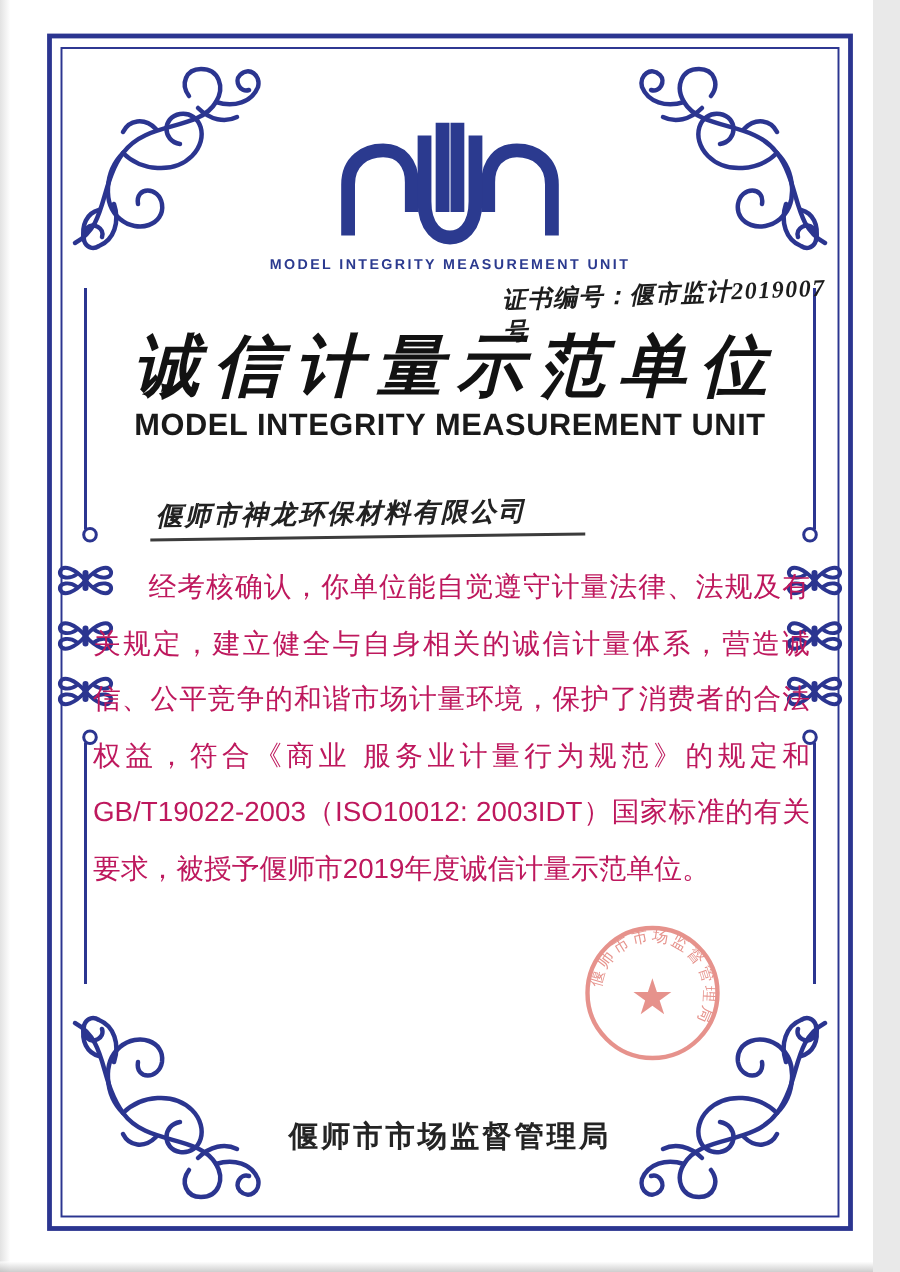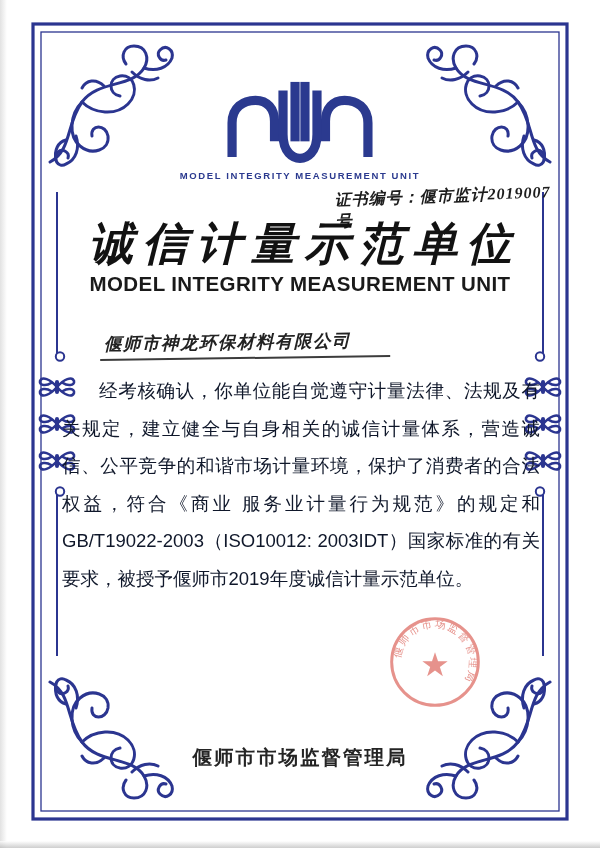--- a/index.html
+++ b/index.html
@@ -1,18 +1,18 @@
 <!DOCTYPE html>
 <html><head>
 <meta charset="utf-8">
 <style>
   html,body{margin:0;padding:0;background:#e9e9e9;}
   .page{
-    position:relative;width:600px;height:848px;background:#ffffff;
-    overflow:hidden;font-family:"Liberation Sans","DejaVu Sans",sans-serif;
+    position:relative;width:552px;height:848px;background:#ffffff;
+    overflow:hidden;font-family:"Liberation Sans","DejaVu Sans",sans-serif;padding-left:30px;
   }
   .edge-left{position:absolute;left:0;top:0;width:7px;height:100%;
     background:linear-gradient(90deg,#cfcfcf,#ffffff);opacity:.6;}
   .edge-bottom{position:absolute;left:0;bottom:0;width:100%;height:7px;
     background:linear-gradient(0deg,#b9b9b9,#ffffff);opacity:.7;}
   .border-svg{position:absolute;left:0;top:0;}
 
   .logo-wrap{position:absolute;top:72px;left:0;width:600px;text-align:center;}
   .logo-caption{margin-top:2px;font-size:9.5px;font-weight:bold;letter-spacing:1.6px;
     color:#2b3a8f;}
@@ -28,21 +28,21 @@
   .title-en{position:absolute;top:272px;left:0;width:600px;text-align:center;
     font-size:20.5px;font-weight:800;color:#1a1a1a;letter-spacing:.4px;}
 
   .company{position:absolute;top:330px;left:100px;min-width:272px;padding:0 14px 3px 4px;
     border-bottom:2px solid #3c3c3c;
     font-size:17.5px;color:#222;letter-spacing:1.5px;
     font-family:"Liberation Serif","DejaVu Serif",cursive;
     font-style:italic;font-weight:600;transform:rotate(-0.8deg);}
 
   .body-text{position:absolute;top:372px;left:62px;width:478px;
-    font-size:18.5px;line-height:37.5px;color:#0f172a;font-weight:500;
+    font-size:18.5px;line-height:37.5px;color:#be185d;font-weight:500;
     text-align:justify;text-indent:2em;}
 
   .issuer-line{position:absolute;top:648px;left:312px;
     font-size:17.5px;color:#333;font-weight:600;letter-spacing:1px;}
 
   .seal{position:absolute;top:610px;left:383px;opacity:.8;}
 
   .agency{position:absolute;top:744px;left:0;width:600px;text-align:center;
     font-size:19.5px;font-weight:700;color:#242424;letter-spacing:2px;}
 </style>

